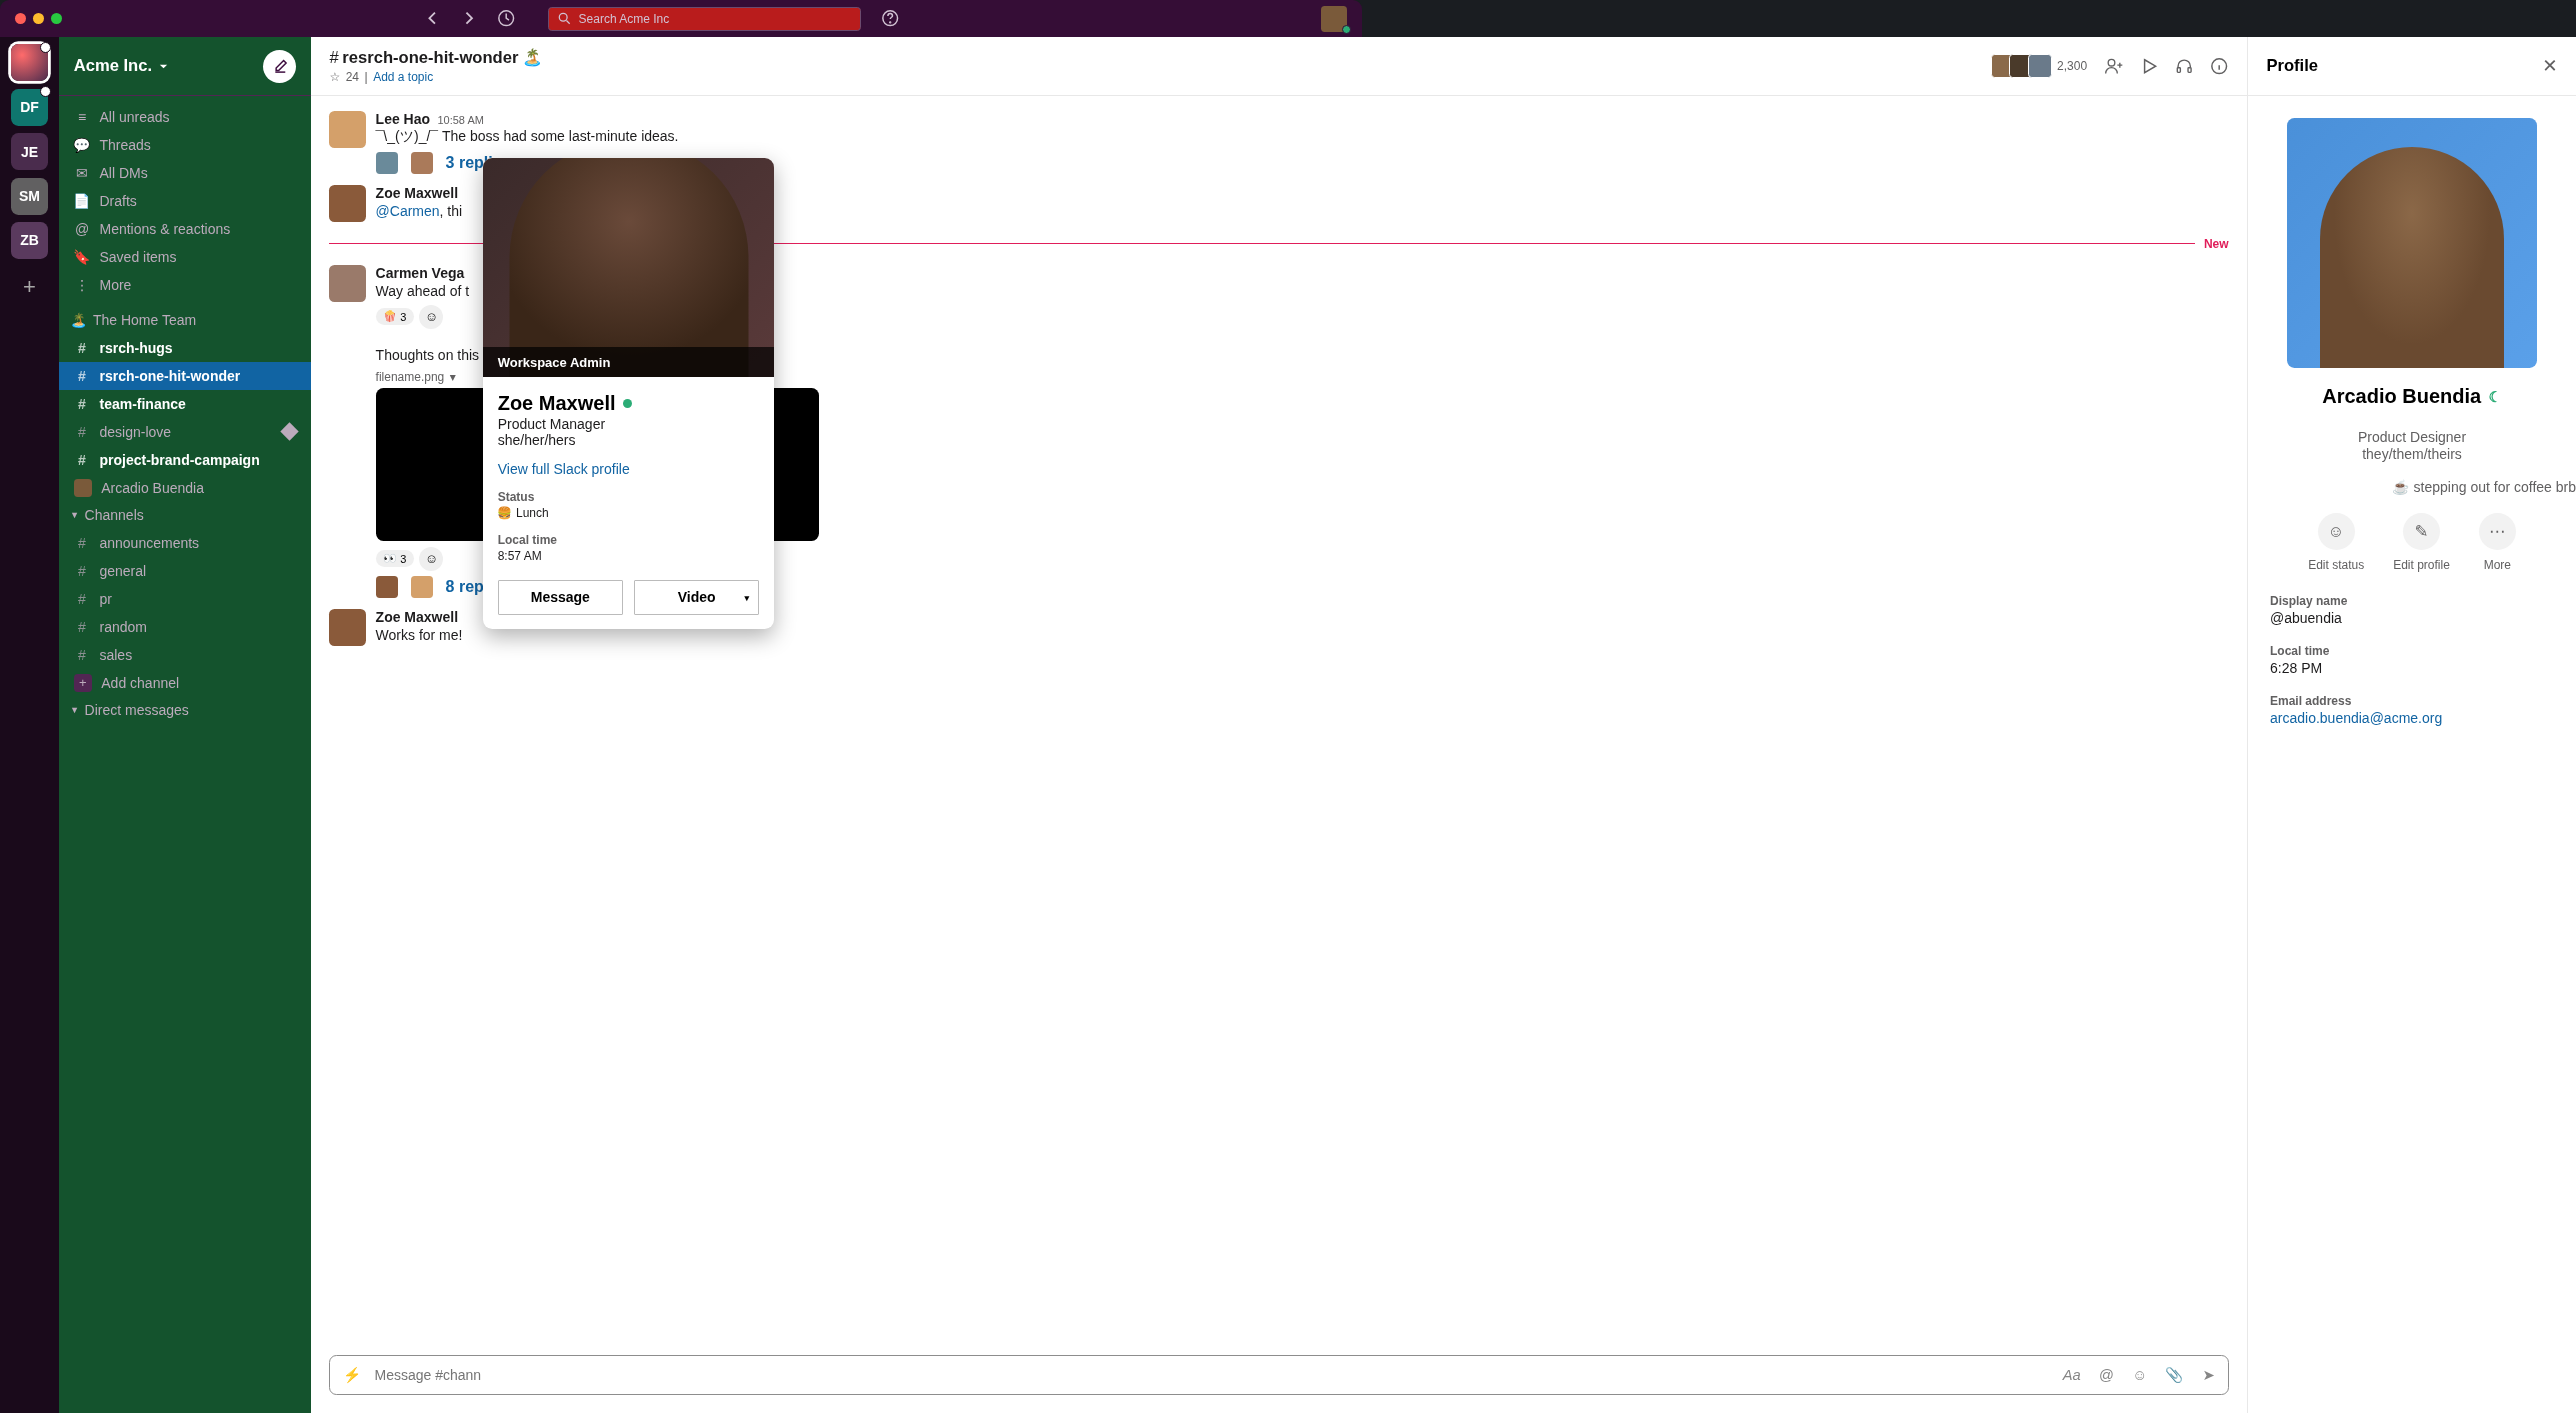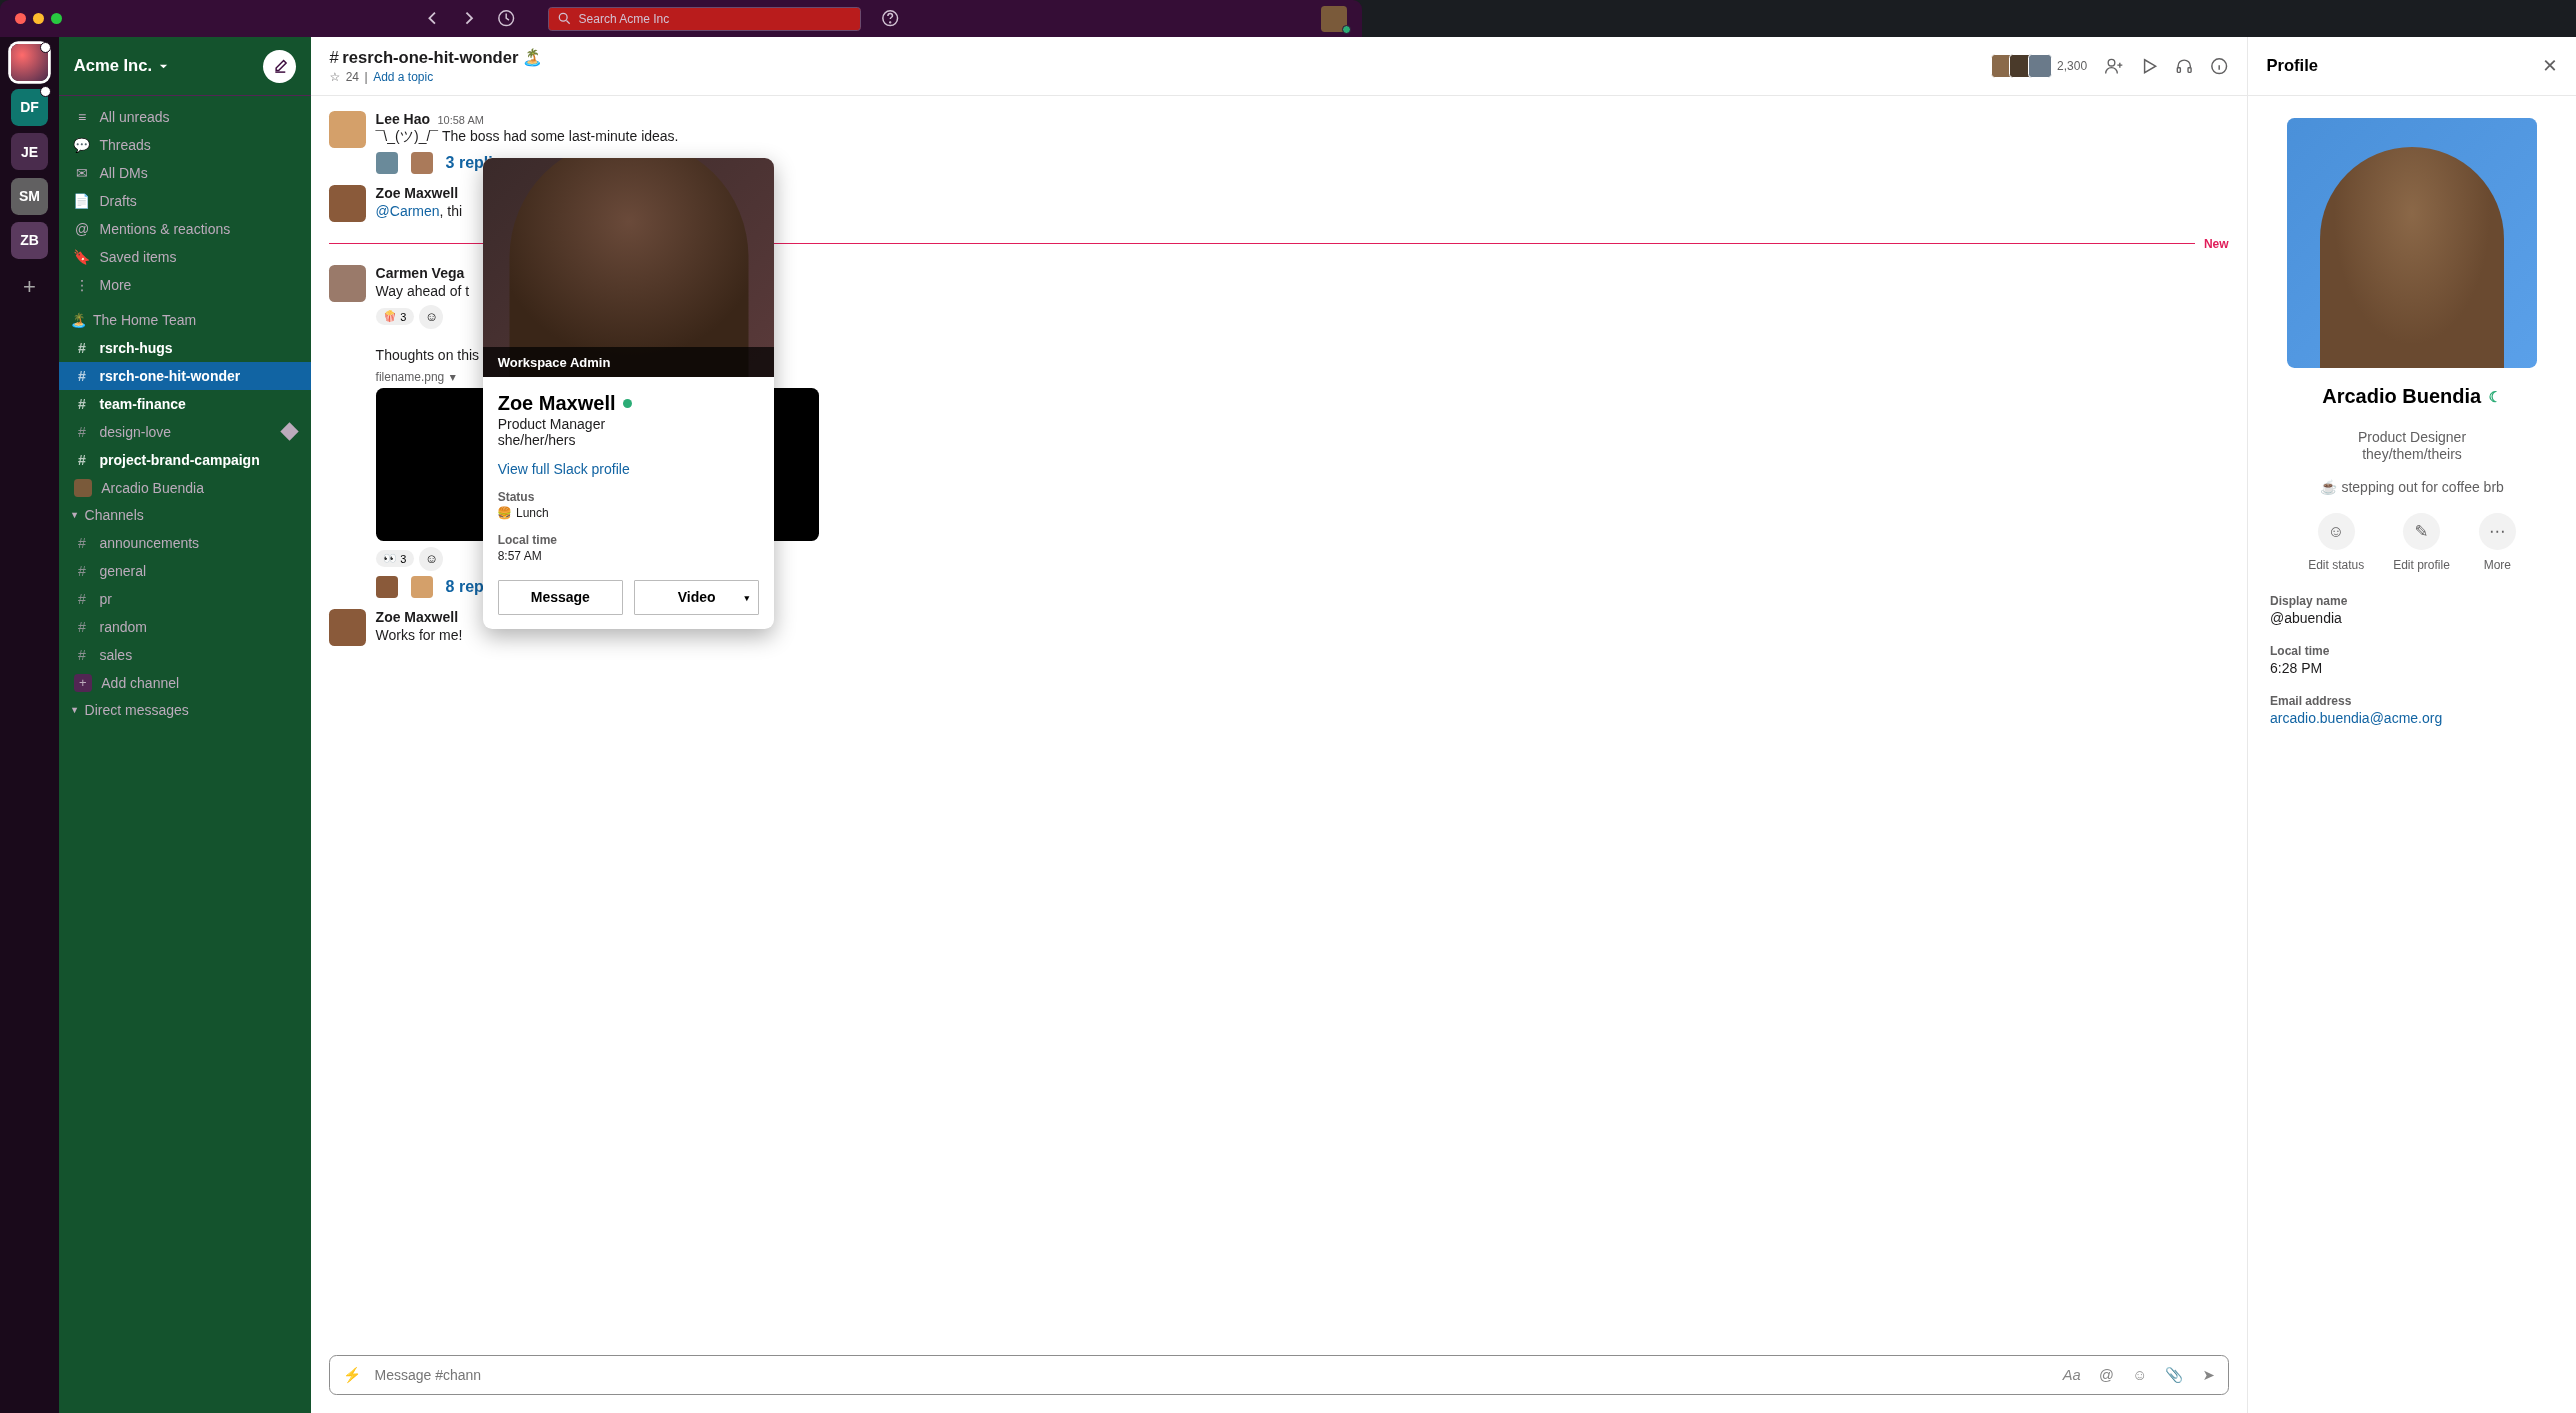--- a/index.html
+++ b/index.html
@@ -119,21 +119,21 @@
 }
 .pp-header{height:59px;display:flex;align-items:center;justify-content:space-between;padding:0 18.4px;border-bottom:0.9px solid #e8e8e8;}
 .pp-title{font-weight:900;font-size:16.6px;}
 .pp-close{font-size:18.4px;color:#616061;cursor:pointer;}
 .pp-photo{width:250px;height:250px;margin:22px auto 0;border-radius:7.4px;background:linear-gradient(135deg,#4a90d9 0%,#5aa0e9 100%);display:flex;align-items:flex-end;justify-content:center;overflow:hidden;}
 .pp-face{width:184px;height:221px;background:radial-gradient(ellipse at 50% 30%,#8b6848 0%,#6a4a30 60%);border-radius:92px 92px 0 0;}
 .pp-name-row{text-align:center;margin-top:16.6px;}
 .pp-name{font-weight:900;font-size:20px;display:inline-flex;align-items:center;gap:7.4px;}
 .pp-role{color:#616061;font-size:14px;margin-top:21px;}
 .pp-pronouns{color:#616061;font-size:14px;margin-top:1.8px;}
-.pp-status{color:#616061;font-size:14px;margin-top:16.6px;text-align:center;}
+.pp-status{color:#616061;font-size:14px;margin-top:16.6px;text-align:right;}
 .pp-actions{display:flex;justify-content:center;gap:29px;margin-top:18.4px;}
 .pp-action{display:flex;flex-direction:column;align-items:center;gap:7.4px;font-size:12px;color:#616061;}
 .pp-action .circ{width:37px;height:37px;border-radius:50%;background:#f2f2f2;display:flex;align-items:center;justify-content:center;font-size:16.6px;}
 .pp-fields{padding:22px 22px 0;}
 .pp-field{margin-bottom:18.4px;}
 .pp-field-label{font-size:12px;color:#616061;font-weight:700;}
 .pp-field-value{font-size:14px;color:#1d1c1d;margin-top:1.8px;}
 
 .hover-card{
   position:absolute;left:483px;top:158px;width:291px;background:#fff;border-radius:9.2px;

